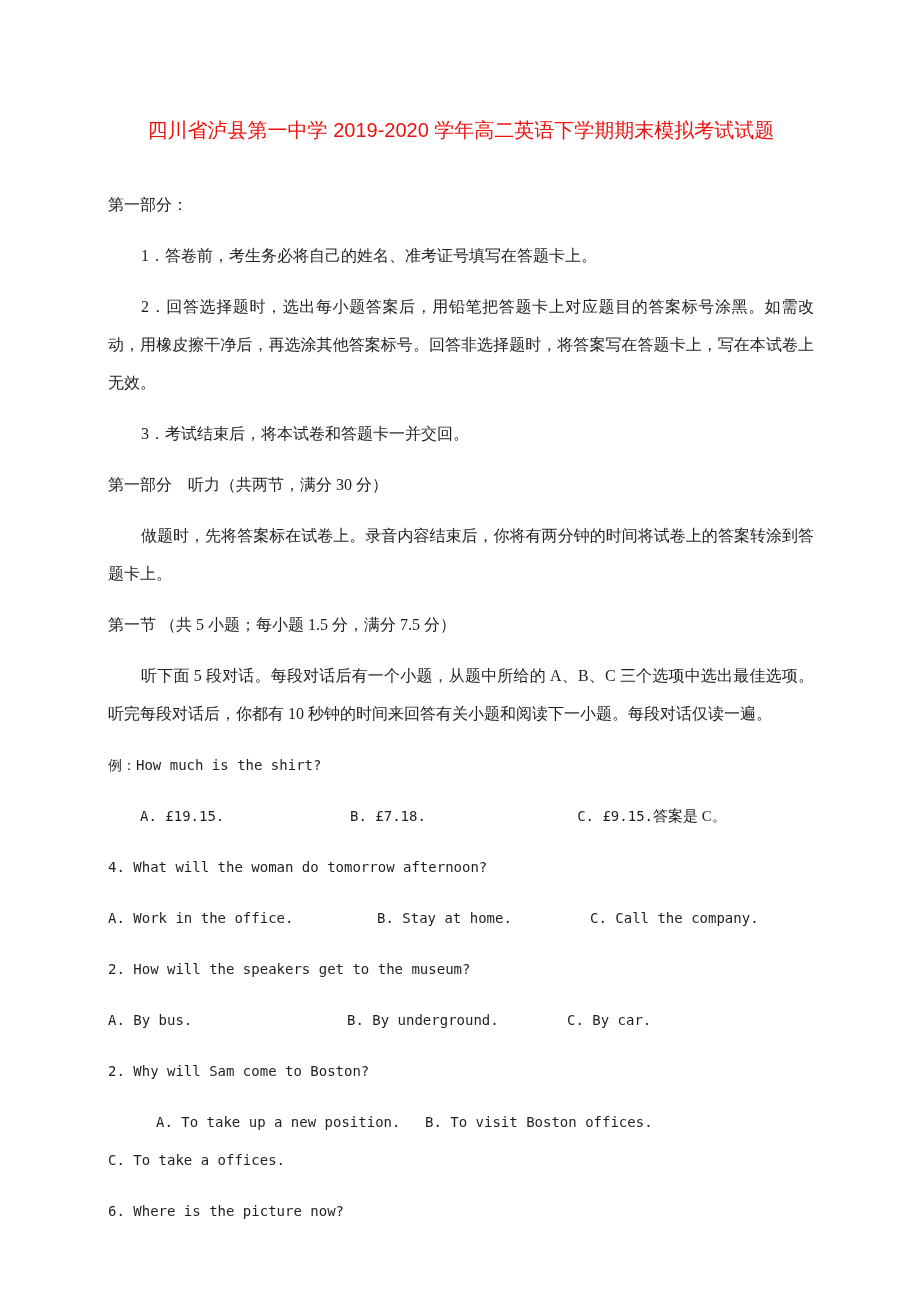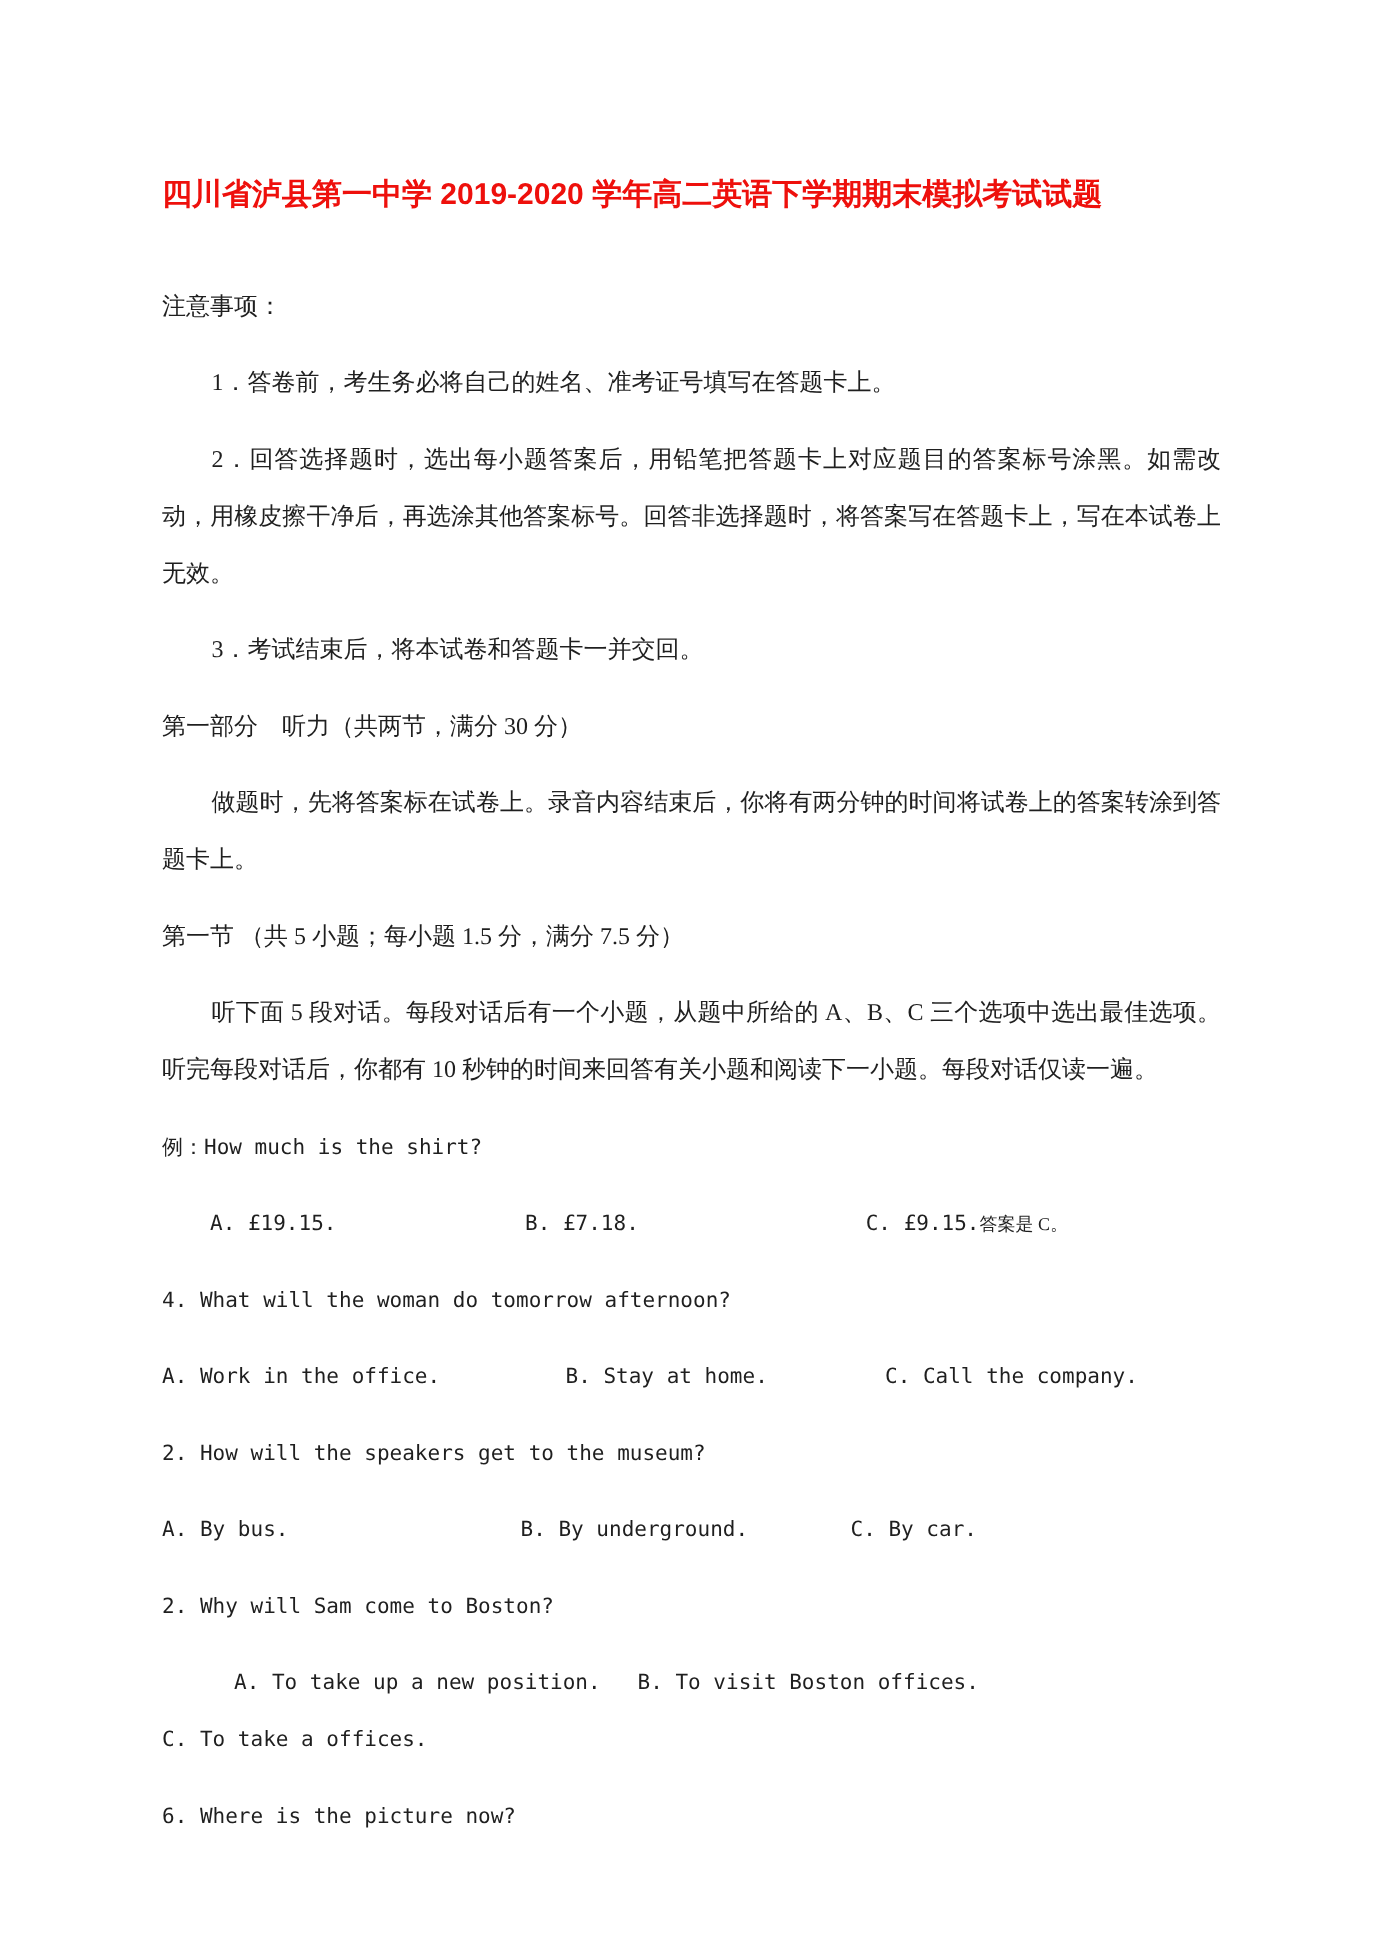--- a/index.html
+++ b/index.html
@@ -16,23 +16,24 @@
     box-sizing: border-box;
     width: 920px;
     min-height: 1302px;
     padding: 112px 106px 40px 108px;
     background: #ffffff;
     color: #1f1f1f;
   }
   .doc-title {
     margin: 0 0 37px 0;
     font-family: "Liberation Sans", "DejaVu Sans", sans-serif;
-    font-weight: bold;
+    font-weight: normal;
     font-size: 20px;
     line-height: 37px;
+    text-align: center;
     white-space: nowrap;
     color: #ee100c;
   }
   .zh {
     margin: 0 0 13px 0;
     font-family: "Liberation Serif", "DejaVu Serif", serif;
     font-size: 16px;
     line-height: 38px;
   }
   .just { text-align: justify; }
@@ -46,37 +47,37 @@
   .optrow .opt {
     display: inline-block;
     vertical-align: baseline;
   }
   .opts-ex { padding-left: 32px; }
   .opts-ex .o1 { width: 210px; }
   .opts-ex .o2 { width: 198px; }
   .opts-ex .o3 { width: 105px; text-align: right; }
   .opts-ex .ans {
     font-family: "Liberation Serif", "DejaVu Serif", serif;
-    font-size: 12px;
+    font-size: 15px;
   }
   .opts-1 .o1 { width: 269px; }
   .opts-1 .o2 { width: 213px; }
   .opts-2 .o1 { width: 239px; }
   .opts-2 .o2 { width: 220px; }
   .opts-3 .o1 { width: 269px; margin-left: 48px; }
   .opts-3 .o2 { width: 253px; }
 </style>
 </head>
 <body>
 
 <div class="page">
 
   <h1 class="doc-title">四川省泸县第一中学 2019-2020 学年高二英语下学期期末模拟考试试题</h1>
 
-  <p class="zh">注意事项：</p>
+  <p class="zh">第一部分：</p>
 
   <p class="zh indent2">1．答卷前，考生务必将自己的姓名、准考证号填写在答题卡上。</p>
 
   <p class="zh indent2 just">2．回答选择题时，选出每小题答案后，用铅笔把答题卡上对应题目的答案标号涂黑。如需改动，用橡皮擦干净后，再选涂其他答案标号。回答非选择题时，将答案写在答题卡上，写在本试卷上无效。</p>
 
   <p class="zh indent2">3．考试结束后，将本试卷和答题卡一并交回。</p>
 
   <p class="zh">第一部分　听力（共两节，满分 30 分）</p>
 
   <p class="zh indent2 just">做题时，先将答案标在试卷上。录音内容结束后，你将有两分钟的时间将试卷上的答案转涂到答题卡上。</p>

